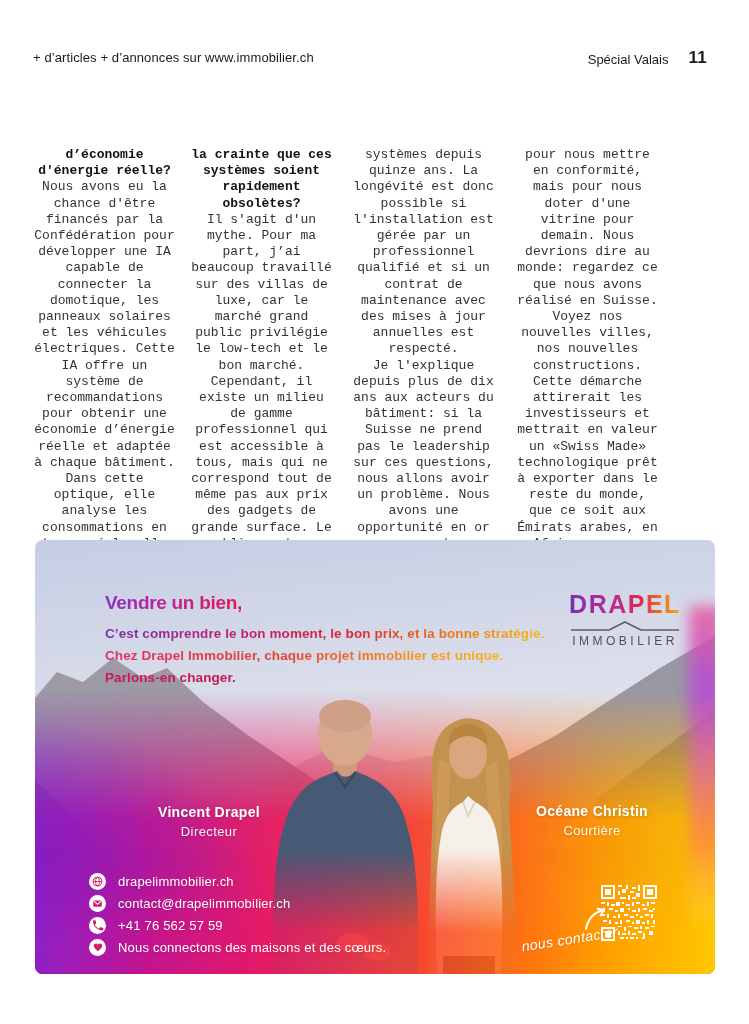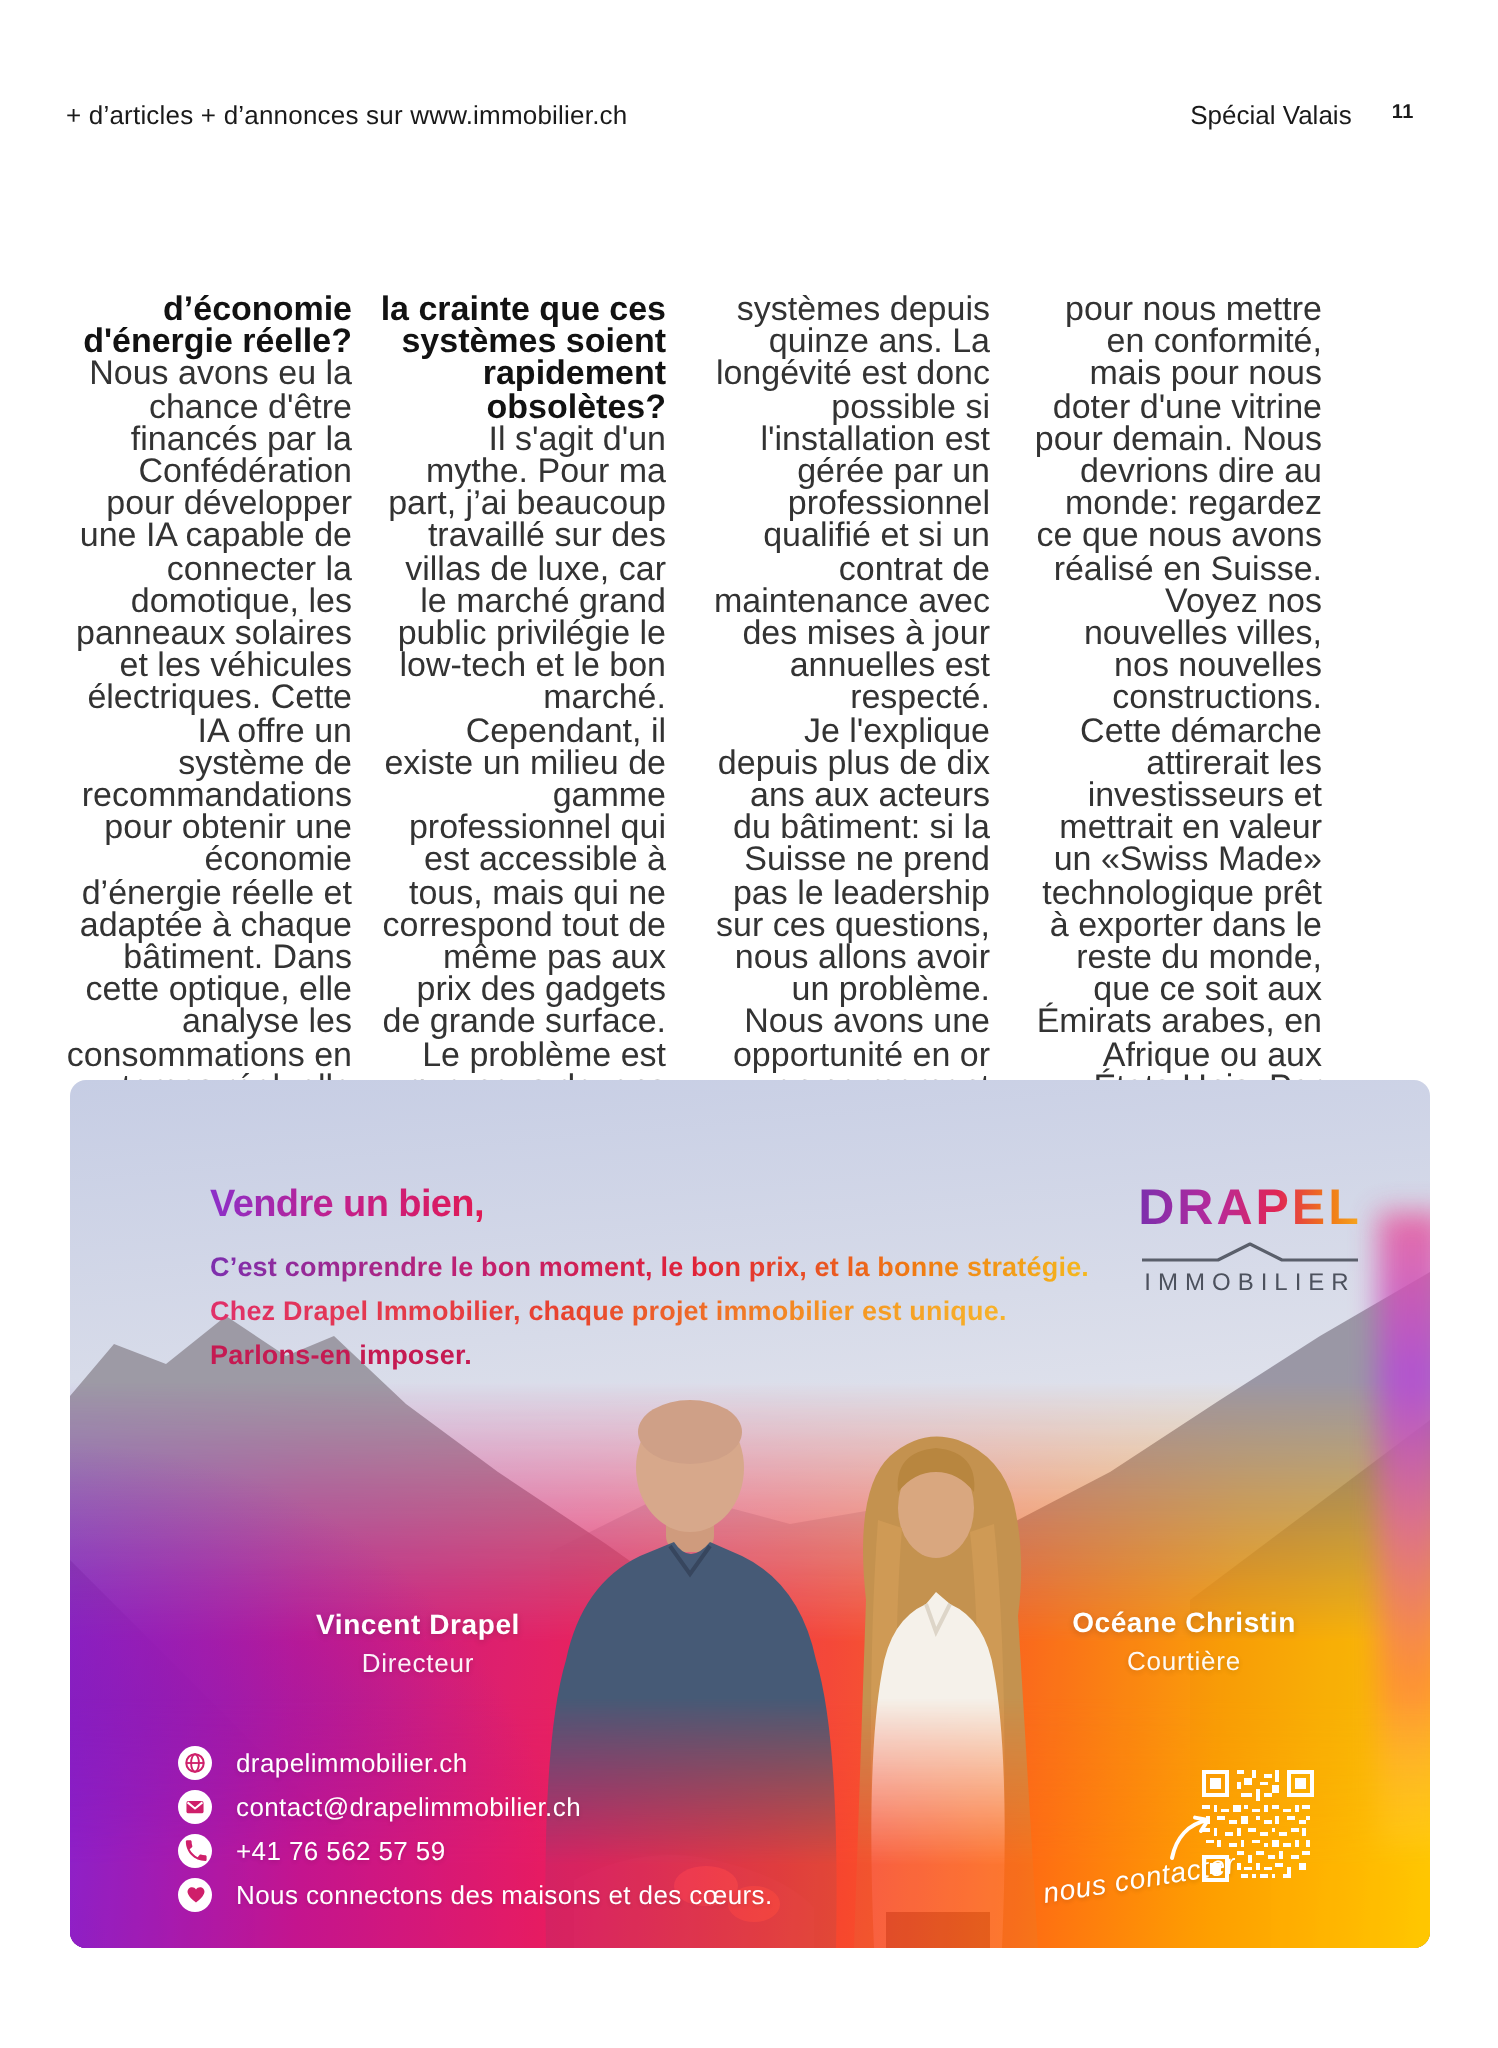--- a/index.html
+++ b/index.html
@@ -4,25 +4,25 @@
 <style>
   * { margin:0; padding:0; box-sizing:border-box; }
   body { background:#888; font-family:"Liberation Sans", sans-serif; }
   .page { position:relative; width:749px; height:1024px; background:#ffffff; margin:0 auto; overflow:hidden; }
 
   
   .header { position:absolute; top:48px; left:33px; right:42px; height:20px; font-size:13px; color:#1a1a1a; }
   .header .h-left { position:absolute; left:0; top:2px; letter-spacing:.1px; }
   .header .h-right { position:absolute; right:0; top:0; display:flex; align-items:center; gap:20px; }
   .header .h-right .special { font-size:13px; padding-top:2px; }
-  .header .h-right .pageno { font-size:10px; font-weight:bold; letter-spacing:.3px; }
+  .header .h-right .pageno { font-size:17px; font-weight:bold; letter-spacing:.3px; }
 
   
   .columns { position:absolute; top:147px; left:33px; width:683px; }
-  .col { position:absolute; top:0; width:143px; font-size:17px; line-height:16.2px; color:#333333; text-align:right; }
+  .col { position:absolute; top:0; width:143px; font-size:13px; line-height:16.2px; color:#333333; text-align:center;font-family:Liberation Mono, monospace; }
   .col[data-col="0"] { left:0; }
   .col[data-col="1"] { left:157px; }
   .col[data-col="2"] { left:319px; }
   .col[data-col="3"] { left:481px; width:147px; }
   .block.bold { font-weight:bold; color:#121212; }
   .block.bold:not(:first-child) { margin-top:16px; }
 
   
   .ad { position:absolute; left:35px; top:540px; width:680px; height:434px; border-radius:8px; overflow:hidden;
         background:linear-gradient(175deg,#c6cde4 0%,#d7dbe9 30%,#e6e7ee 55%,#edebec 75%,#efece9 100%); }
@@ -144,21 +144,21 @@
         <rect x="408" y="416" width="52" height="18" fill="#33323c"></rect>
       </g>
     </svg>
 
     <div class="tint-front"></div>
 
     <div class="ad-content">
       <div class="ad-headline">Vendre un bien,</div>
       <div class="ad-line ad-line1">C’est comprendre le bon moment, le bon prix, et la bonne stratégie.</div>
       <div class="ad-line ad-line2">Chez Drapel Immobilier, chaque projet immobilier est unique.</div>
-      <div class="ad-line ad-line3">Parlons-en imposer.</div>
+      <div class="ad-line ad-line3">Parlons-en changer.</div>
 
       <div class="logo">
         <div class="logo-name">DRAPEL</div>
         <svg class="roof" width="112" height="12" viewBox="0 0 112 12">
           <path d="M2 10 H40 L56 2 L72 10 H110" fill="none" stroke="#5a5f6b" stroke-width="1.6" stroke-linejoin="round"></path>
         </svg>
         <div class="logo-sub">IMMOBILIER</div>
       </div>
 
       <div class="person-label label-vincent">

